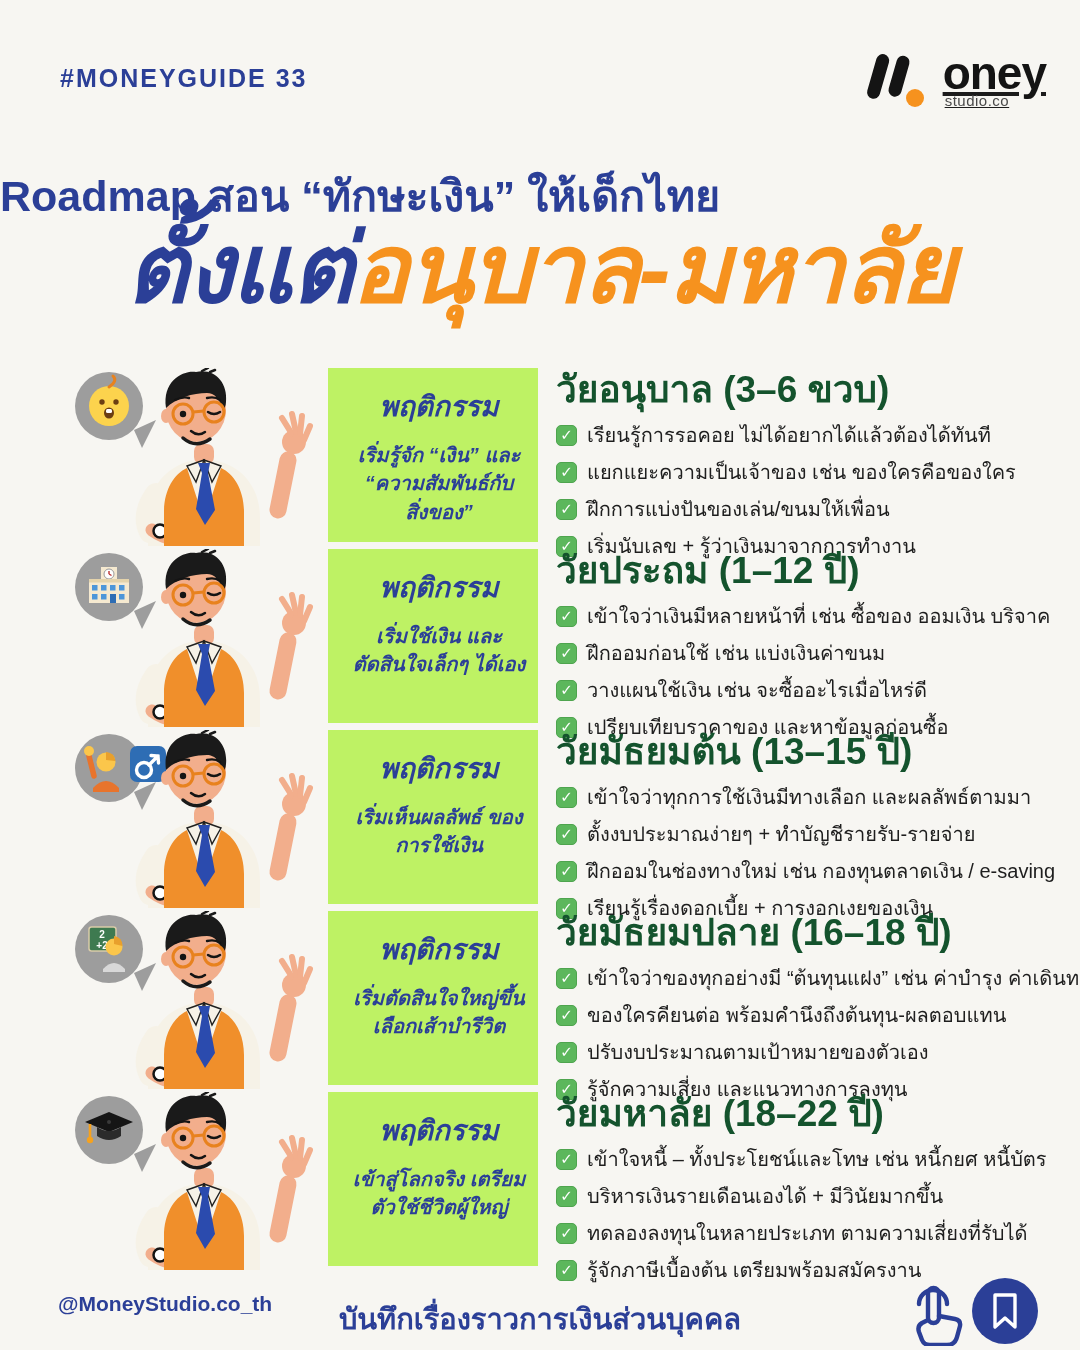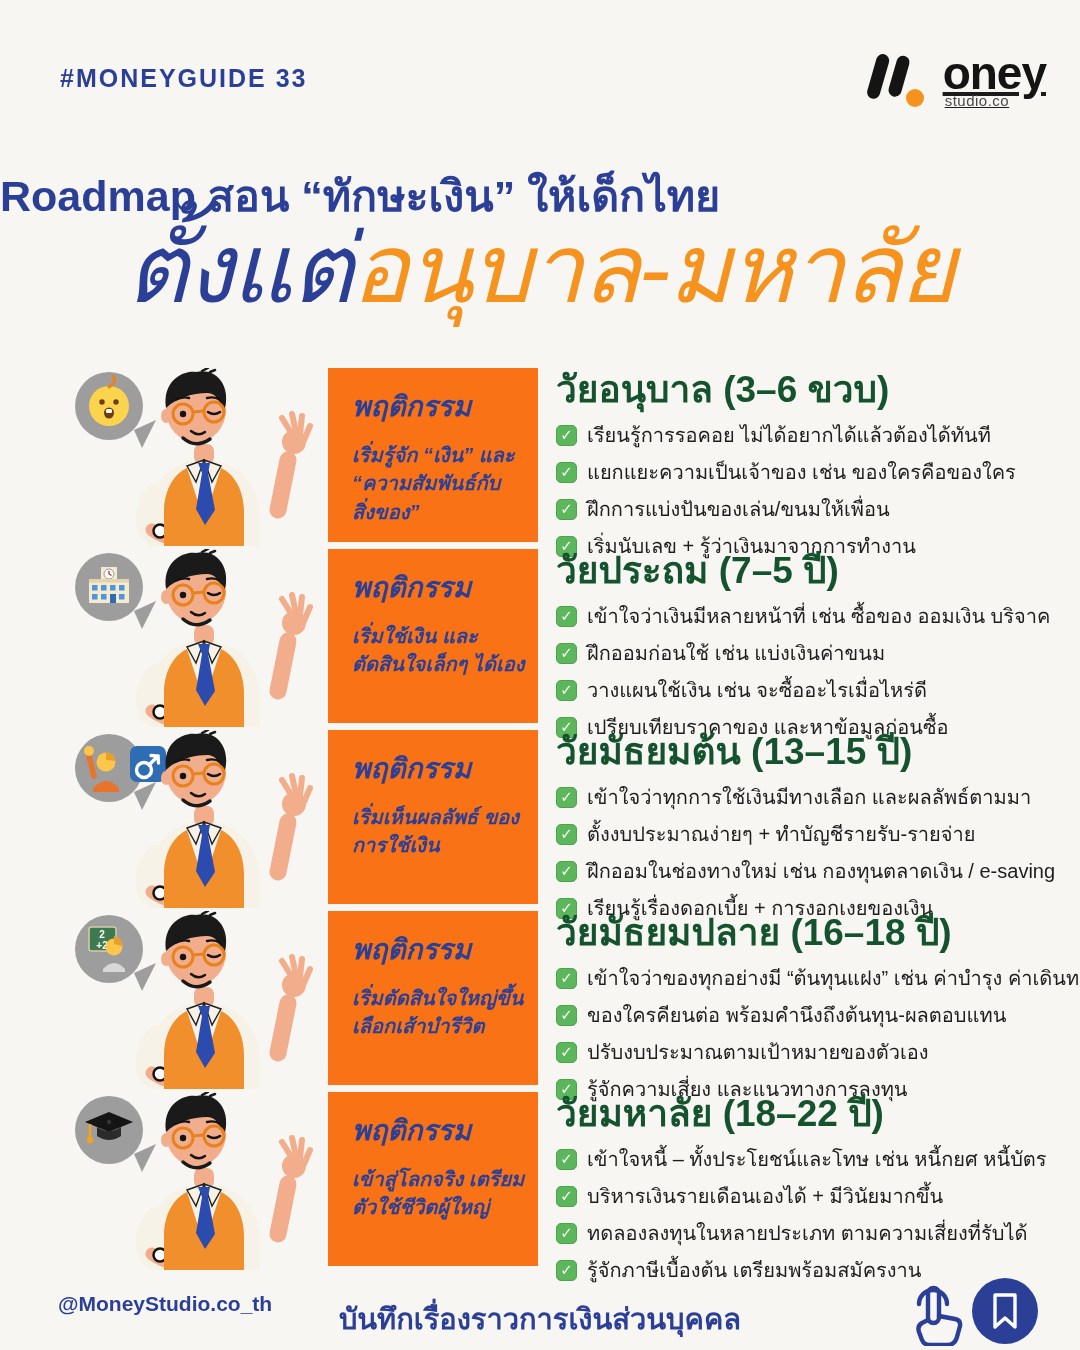--- a/index.html
+++ b/index.html
@@ -26,37 +26,37 @@
   .logo-sub  { font-size: 15px; color: #4a4a4a; letter-spacing: .5px; margin-top: -4px; margin-left: 2px; }
 
   
   .subtitle {
     left: 0; top: 162px; width: 100%;
     font-size: 43px; font-weight: 800;
     color: #2b3f97;
   }
   .main-title {
     left: 0; top: 214px; width: 100%;
-    text-align: center; font-size: 96px; font-weight: 400; font-style: italic;
+    text-align: center; font-size: 96px; font-weight: 700; font-style: italic;
     letter-spacing: -2px; line-height: 1.15; white-space: nowrap;
   }
   .main-title .blue   { color: #2b3f97; }
   .main-title .orange { color: #f6921e; }
 
   
   .sections { left: 0; top: 368px; width: 1080px; height: 910px; }
   .section { position: absolute; left: 0; width: 1080px; height: 178px; }
   .s0 { top: 0; } .s1 { top: 181px; } .s2 { top: 362px; } .s3 { top: 543px; } .s4 { top: 724px; }
 
   .illus { position: absolute; left: 56px; top: 0; width: 272px; height: 178px; }
   .illus svg { width: 100%; height: 100%; display: block; }
 
   .graybox {
     position: absolute; left: 328px; top: 0; width: 210px; height: 174px;
-    background: #f97316; padding: 16px 12px 0 24px; 
+    background: #bef264; padding: 16px 12px 0 24px; text-align: center;
   }
   .graybox .box-title {
     font-size: 28px; font-weight: 800; font-style: italic; color: #2b3f97;
   }
   .graybox .box-desc {
     margin-top: 13px; font-size: 20px; font-weight: 600; font-style: italic;
     color: #2b3f97; line-height: 1.42;
   }
 
   .content { position: absolute; left: 556px; top: 0; width: 520px; }
@@ -223,21 +223,21 @@
           <rect x="54" y="45" width="6" height="9" fill="#2e6db4"></rect>
         </g>
         <use href="#man"></use>
       </svg>
     </div>
     <div class="graybox">
       <div class="box-title">พฤติกรรม</div>
       <div class="box-desc">เริ่มใช้เงิน และตัดสินใจเล็กๆ ได้เอง</div>
     </div>
     <div class="content">
-      <div class="age-heading">วัยประถม (7–5 ปี)</div>
+      <div class="age-heading">วัยประถม (1–12 ปี)</div>
       <div class="bullet">
           <span class="check">✓</span>
           <span class="bullet-text">เข้าใจว่าเงินมีหลายหน้าที่ เช่น ซื้อของ ออมเงิน บริจาค</span>
         </div>
       <div class="bullet">
           <span class="check">✓</span>
           <span class="bullet-text">ฝึกออมก่อนใช้ เช่น แบ่งเงินค่าขนม</span>
         </div>
       <div class="bullet">
           <span class="check">✓</span>

